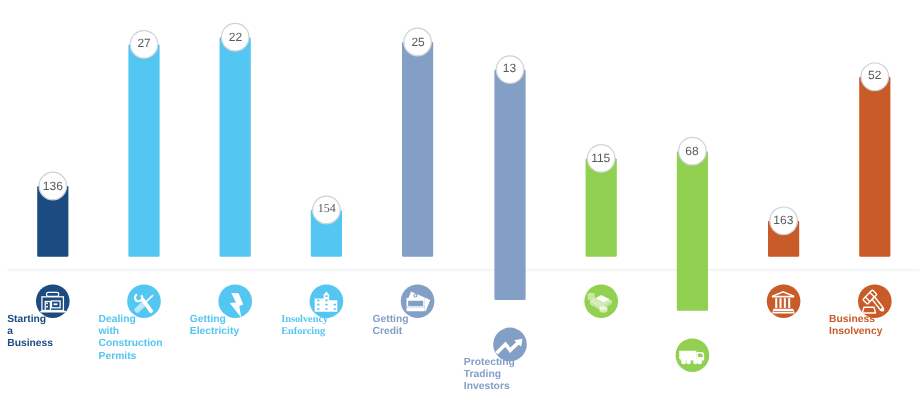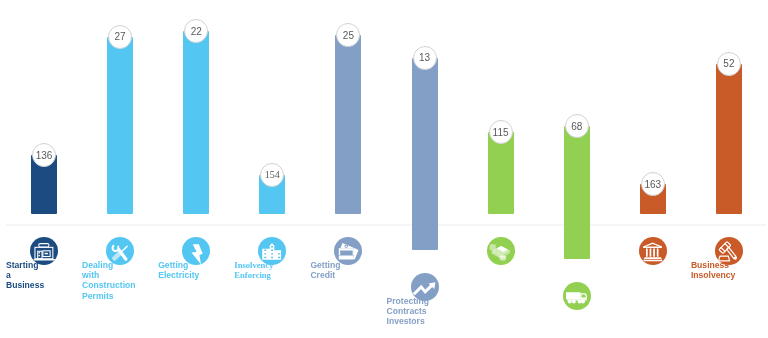--- a/index.html
+++ b/index.html
@@ -124,21 +124,21 @@
           <span>13</span>
         </div>
         <div class="icon" style="background:#849fc6">
           <svg class="full" viewBox="0 0 28 28">
             <path fill="none" stroke="#ffffff" stroke-width="3.0" stroke-linejoin="miter" stroke-linecap="butt" d="M2.8 21.3 L10.2 13.9 L14.2 18.9 L20.6 12.7"></path>
             <path fill="#ffffff" d="M17.5 10.5 L24.4 9.3 L23.3 16.0 Z"></path>
           </svg>
         </div>
         <div class="label" style="color:#849fc6">
           <div>Protecting</div>
-          <div>Contracts</div>
+          <div>Trading</div>
           <div>Investors</div>
         </div>
       </div>
       <div class="col" style="left: 462.6px;">
         <div class="bar" style="top:132.33980275px;height:81.86019725000001px;background:#92d051"></div>
         <div class="badge" style="top:120.33980274999999px">
           <span>115</span>
         </div>
         <div class="icon" style="background:#92d051">
           <svg class="full" viewBox="0 0 28 28">

